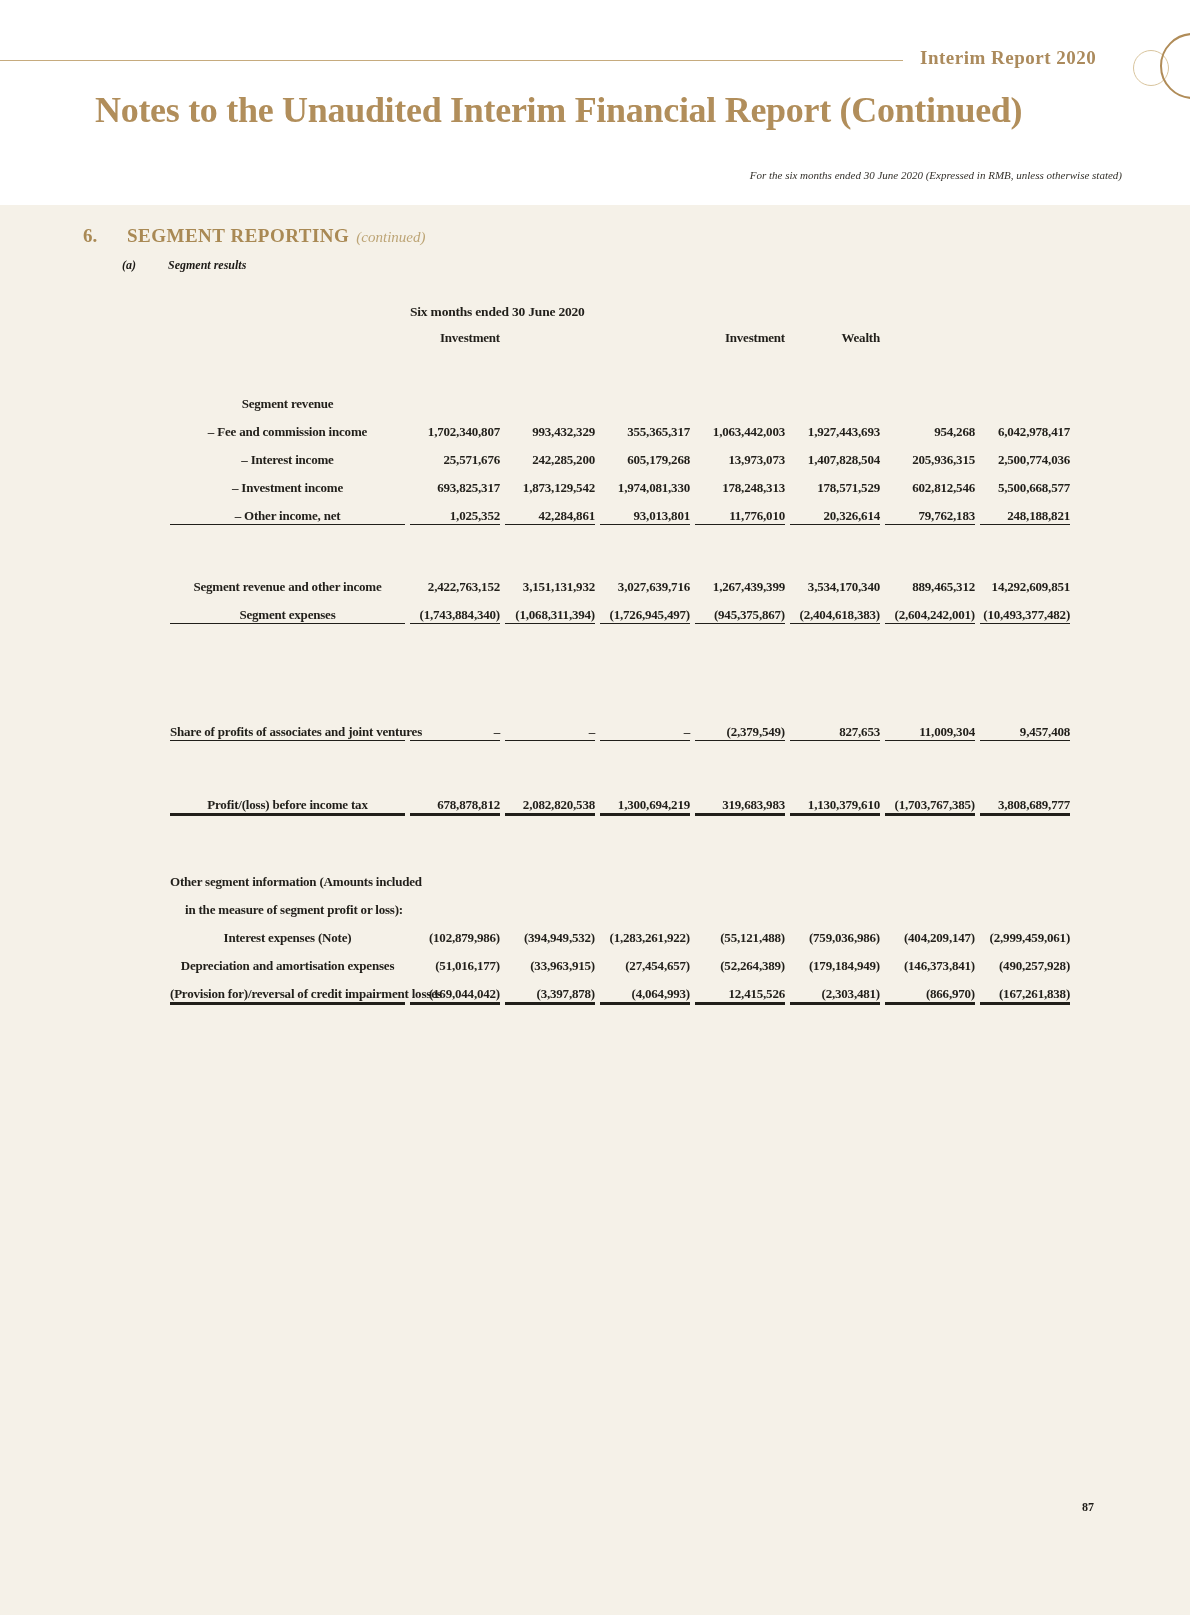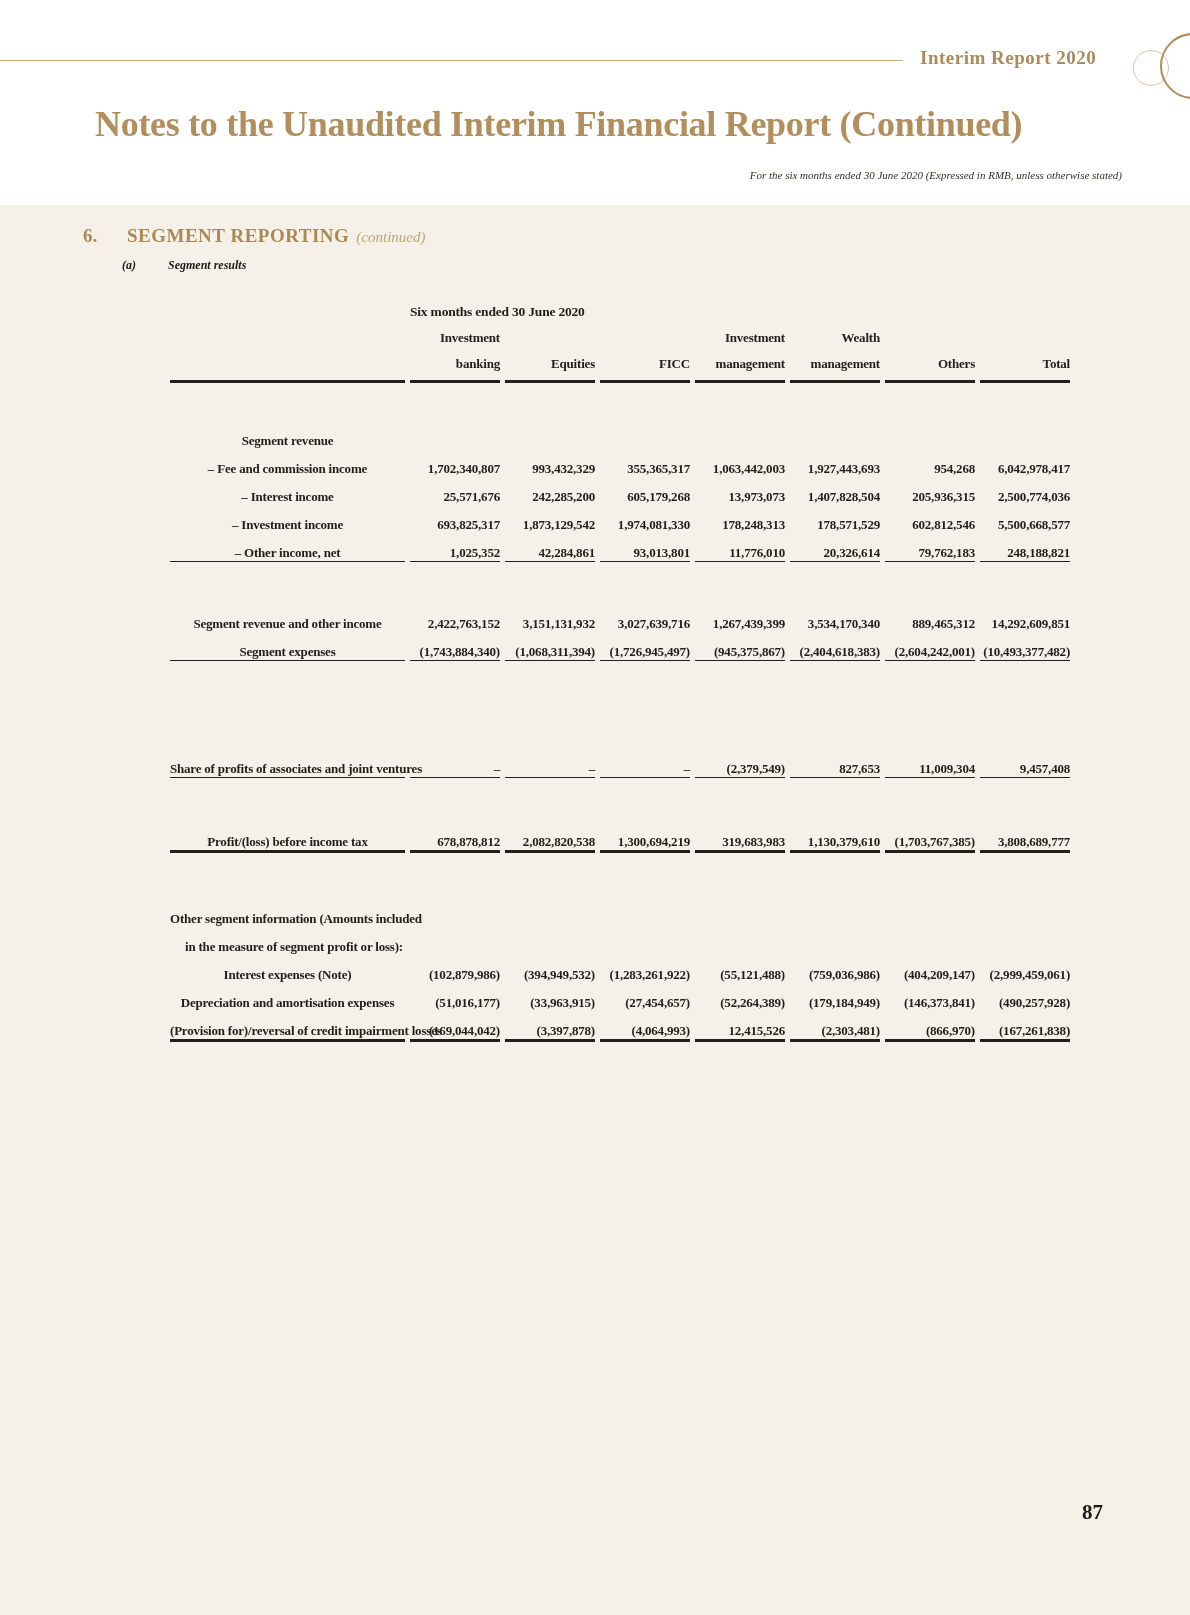--- a/index.html
+++ b/index.html
@@ -28,21 +28,21 @@
   }
   .circle-small{
     position:absolute;left:1133px;top:50px;width:34px;height:34px;
     border:1.5px solid #d9c59e;border-radius:50%;
   }
   .circle-large{
     position:absolute;left:1160px;top:33px;width:62px;height:62px;
     border:2px solid #b08c58;border-radius:50%;
   }
   .doc-title{
-    position:absolute;left:95px;top:103px;width:1000px;
+    position:absolute;left:95px;top:89px;width:1000px;
     font-size:36px;font-weight:700;color:#b18e5b;
     letter-spacing:-0.3px;white-space:nowrap;
   }
   .doc-subtitle{
     position:absolute;right:113px;top:169px;
     font-size:11px;font-style:italic;color:#33302a;white-space:nowrap;
   }
   
   .section-heading{
     position:absolute;left:83px;top:217px;white-space:nowrap;margin-top:8px;
@@ -87,21 +87,21 @@
   .rule-thin{border-bottom:1.5px solid #211f1a !important;}
   td.lbl{
     text-align:center;white-space:nowrap;height:28px;
   }
   td.lbl.indent{padding-left:13px;}
   td.num{text-align:right;padding-right:8px;white-space:nowrap;height:28px;}
   tr.spacer td{height:auto;border:none;}
   
   .page-number{
     position:absolute;left:1082px;top:1500px;
-    font-size:21px;font-weight:700;color:#1d1b17;
+    font-size:12px;font-weight:700;color:#1d1b17;
   }
 </style>
 </head>
 <body>
 
 <div class="page">
 
   <div class="top-band">
     <div class="gold-rule"></div>
     <div class="interim-label">Interim Report  2020</div>
@@ -139,30 +139,20 @@
         <tr class="colhead-row line1">
           <th></th>
           <th>Investment</th>
           <th></th>
           <th></th>
           <th>Investment</th>
           <th>Wealth</th>
           <th></th>
           <th></th>
         </tr>
-        <tr class="colhead-row line2">
-          <td class="rule-thick"></td>
-          <th class="rule-thick">banking</th>
-          <th class="rule-thick">Equities</th>
-          <th class="rule-thick">FICC</th>
-          <th class="rule-thick">management</th>
-          <th class="rule-thick">management</th>
-          <th class="rule-thick">Others</th>
-          <th class="rule-thick">Total</th>
-        </tr>
       </thead>
       <tbody>
           <tr class="spacer">
             <td colspan="8" style="height: 38px;"></td>
           </tr>
           <tr>
             <td class="lbl">Segment revenue</td>
             <td class="num"></td>
             <td class="num"></td>
             <td class="num"></td>

